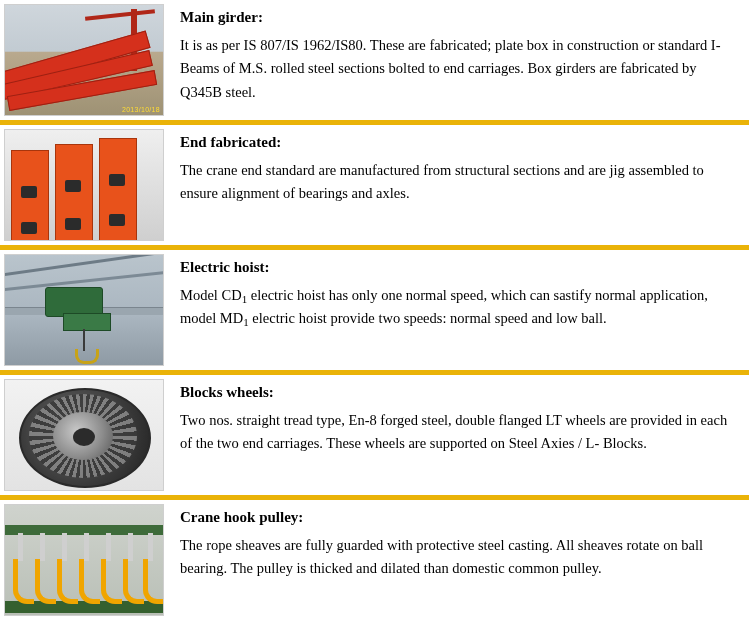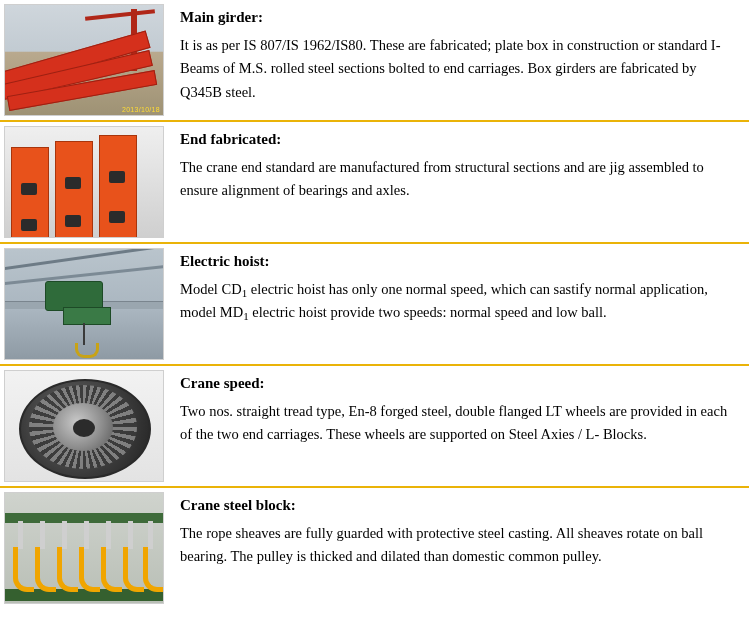--- a/index.html
+++ b/index.html
@@ -13,21 +13,21 @@
     font-family: "Liberation Serif", serif;
     color: #000000;
     overflow: hidden;
   }
   .spec-table {
     width: 749px;
     border-collapse: collapse;
     table-layout: fixed;
   }
   .spec-row {
-    border-bottom: 2px solid #eab308;
+    border-bottom: 5px solid #eab308;
   }
   .spec-row:last-child {
     border-bottom: none;
   }
   .img-cell {
     width: 166px;
     padding: 4px 4px 4px 4px;
     vertical-align: top;
   }
   .text-cell {
@@ -238,21 +238,21 @@
     <tr class="spec-row">
       <td class="img-cell">
         <div class="photo p4">
           <div class="outer"></div>
           <div class="teeth"></div>
           <div class="hub"></div>
           <div class="bore"></div>
         </div>
       </td>
       <td class="text-cell">
-        <p class="item-title">Crane speed:</p>
+        <p class="item-title">Blocks wheels:</p>
         <p class="item-desc">Two nos. straight tread type, En-8 forged steel, double flanged LT wheels are provided in each of the two end carriages. These wheels are supported on Steel Axies / L- Blocks.</p>
       </td>
     </tr>
 
     <tr class="spec-row">
       <td class="img-cell">
         <div class="photo p5">
           <div class="rack"></div>
           <div class="rack2"></div>
           <div class="hookcol" style="left:8px">
@@ -279,19 +279,19 @@
               <div class="bar"></div>
               <div class="hk"></div>
             </div>
           <div class="hookcol" style="left:138px">
               <div class="bar"></div>
               <div class="hk"></div>
             </div>
         </div>
       </td>
       <td class="text-cell">
-        <p class="item-title">Crane steel block:</p>
+        <p class="item-title">Crane hook pulley:</p>
         <p class="item-desc">The rope sheaves are fully guarded with protective steel casting. All sheaves rotate on ball bearing. The pulley is thicked and dilated than domestic common pulley.</p>
       </td>
     </tr>
 
   </tbody>
 </table>
 
 </body></html>

